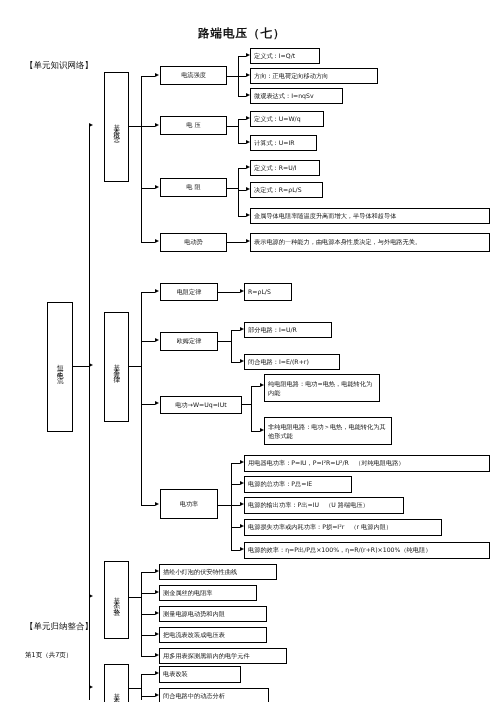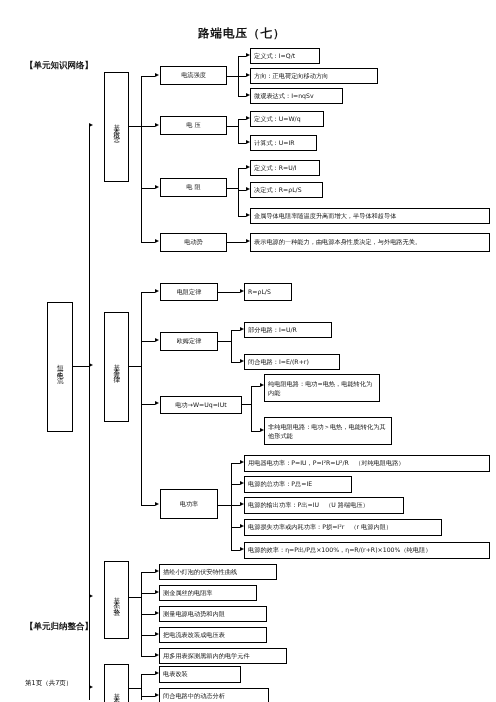--- a/index.html
+++ b/index.html
@@ -11,21 +11,21 @@
   .page{position:absolute;inset:0;}
 
   
   .abs{position:absolute;box-sizing:border-box;}
 
   .title{
     font-size:11.5px;font-weight:bold;letter-spacing:1px;
     white-space:nowrap;
   }
   .sec-head{
-    font-size:8.5px;font-weight:bold;white-space:nowrap;
+    font-size:8.5px;font-weight:normal;white-space:nowrap;
   }
   .footer{
     font-size:6.5px;white-space:nowrap;color:#000;
   }
 
   
   .box{
     border:0.9px solid #000;
     background:#fff;
     font-size:6.2px;
@@ -73,21 +73,21 @@
 <body>
 
 <div class="page">
 
   <div class="abs title" style="left:198px;top:26px;">路端电压（七）</div>
 
   <div class="abs sec-head" style="left:25px;top:60px;">【单元知识网络】</div>
 
   <div class="abs sec-head" style="left:25px;top:621px;">【单元归纳整合】</div>
 
-  <div class="abs footer" style="left:25px;top:651px;margin-top:28px;">第1页（共7页）</div>
+  <div class="abs footer" style="left:25px;top:651px;">第1页（共7页）</div>
 
   <div class="abs vbox" style="left:47px;top:302px;width:26px;height:130px;">
     <span>恒定电流</span>
   </div>
 
   <div class="abs vline" style="left:89px;top:126px;height:574px;"></div>
 
   <div class="abs hline" style="left:73px;top:366px;width:16px;"></div>
 
   <div class="abs arrow" style="left:89px;top:123.4px;"></div>

